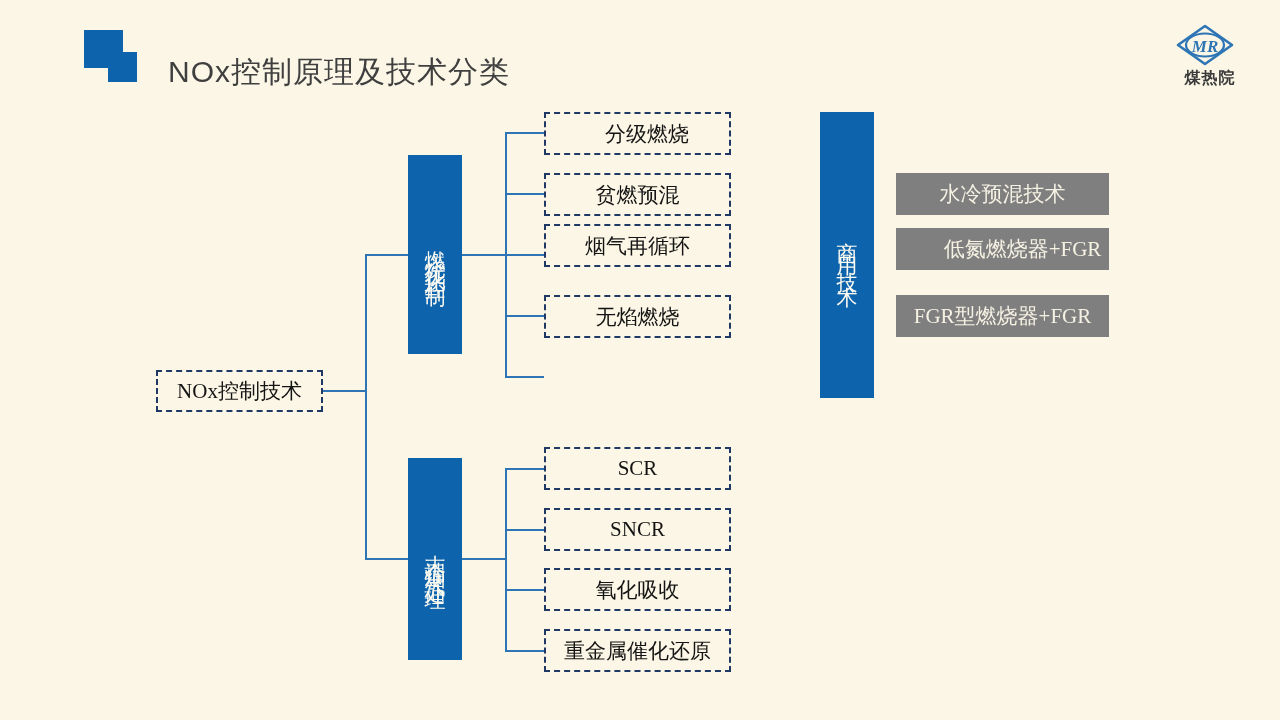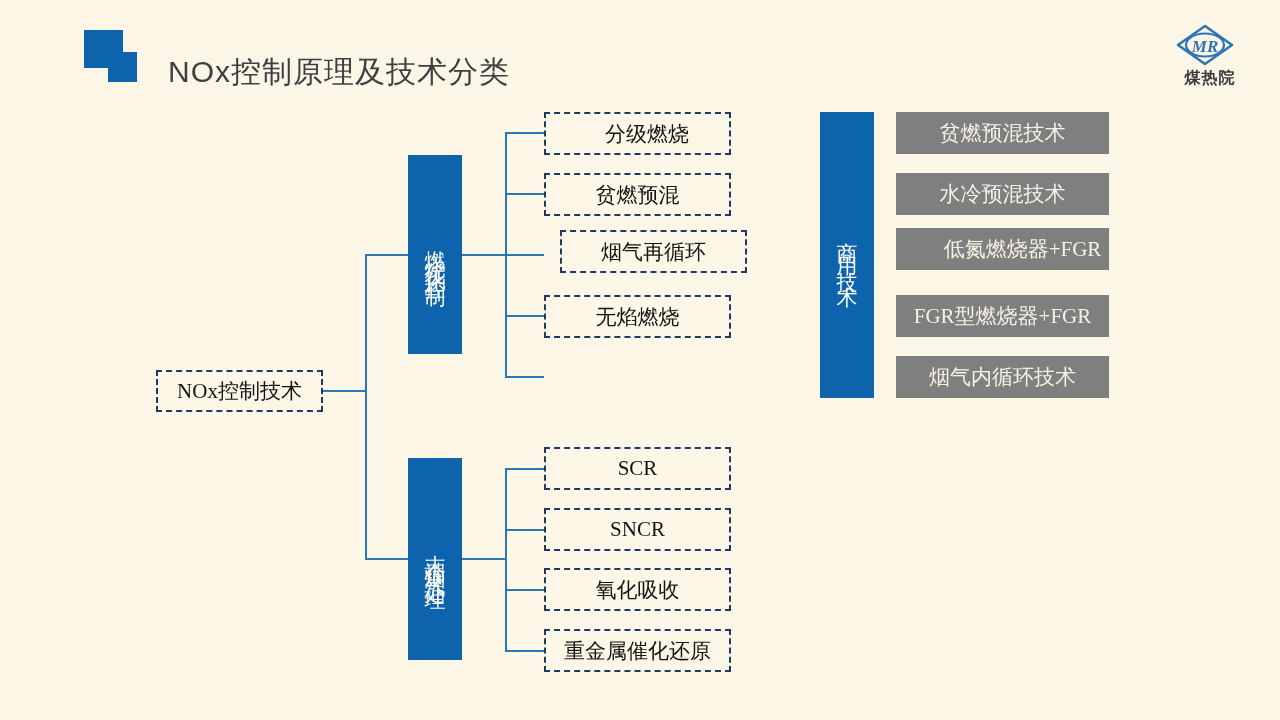--- a/index.html
+++ b/index.html
@@ -127,30 +127,28 @@
 
   <div class="node-blue" style="left:408px; top:155px; width:54px; height:199px;">
     <span class="vtext">燃烧优化控制</span>
   </div>
   <div class="node-blue" style="left:408px; top:458px; width:54px; height:202px;">
     <span class="vtext">末端烟气处理</span>
   </div>
 
   <div class="node-dashed leaf1" style="top:112px;padding-left:19px;">分级燃烧</div>
   <div class="node-dashed leaf1" style="top:173px;">贫燃预混</div>
-  <div class="node-dashed leaf1" style="top:230px;margin-left:16px;">烟气再循环</div>
+  <div class="node-dashed leaf1" style="top:224px;">烟气再循环</div>
   <div class="node-dashed leaf1" style="top:295px;">无焰燃烧</div>
 
   <div class="node-dashed leaf2" style="top:447px;">SCR</div>
   <div class="node-dashed leaf2" style="top:508px;">SNCR</div>
   <div class="node-dashed leaf2" style="top:568px;">氧化吸收</div>
   <div class="node-dashed leaf2" style="top:629px;">重金属催化还原</div>
 
   <div class="node-blue" style="left:820px; top:112px; width:54px; height:286px;">
     <span class="vtext vtext-wide">商用技术</span>
   </div>
-  <div class="node-gray" style="top:112px;">贫燃预混技术</div>
   <div class="node-gray" style="top:173px;">水冷预混技术</div>
   <div class="node-gray" style="top:228px;padding-left:40px;">低氮燃烧器+FGR</div>
   <div class="node-gray" style="top:295px;">FGR型燃烧器+FGR</div>
-  <div class="node-gray" style="top:356px;">烟气内循环技术</div>
 
 </div>
 
 </body></html>

